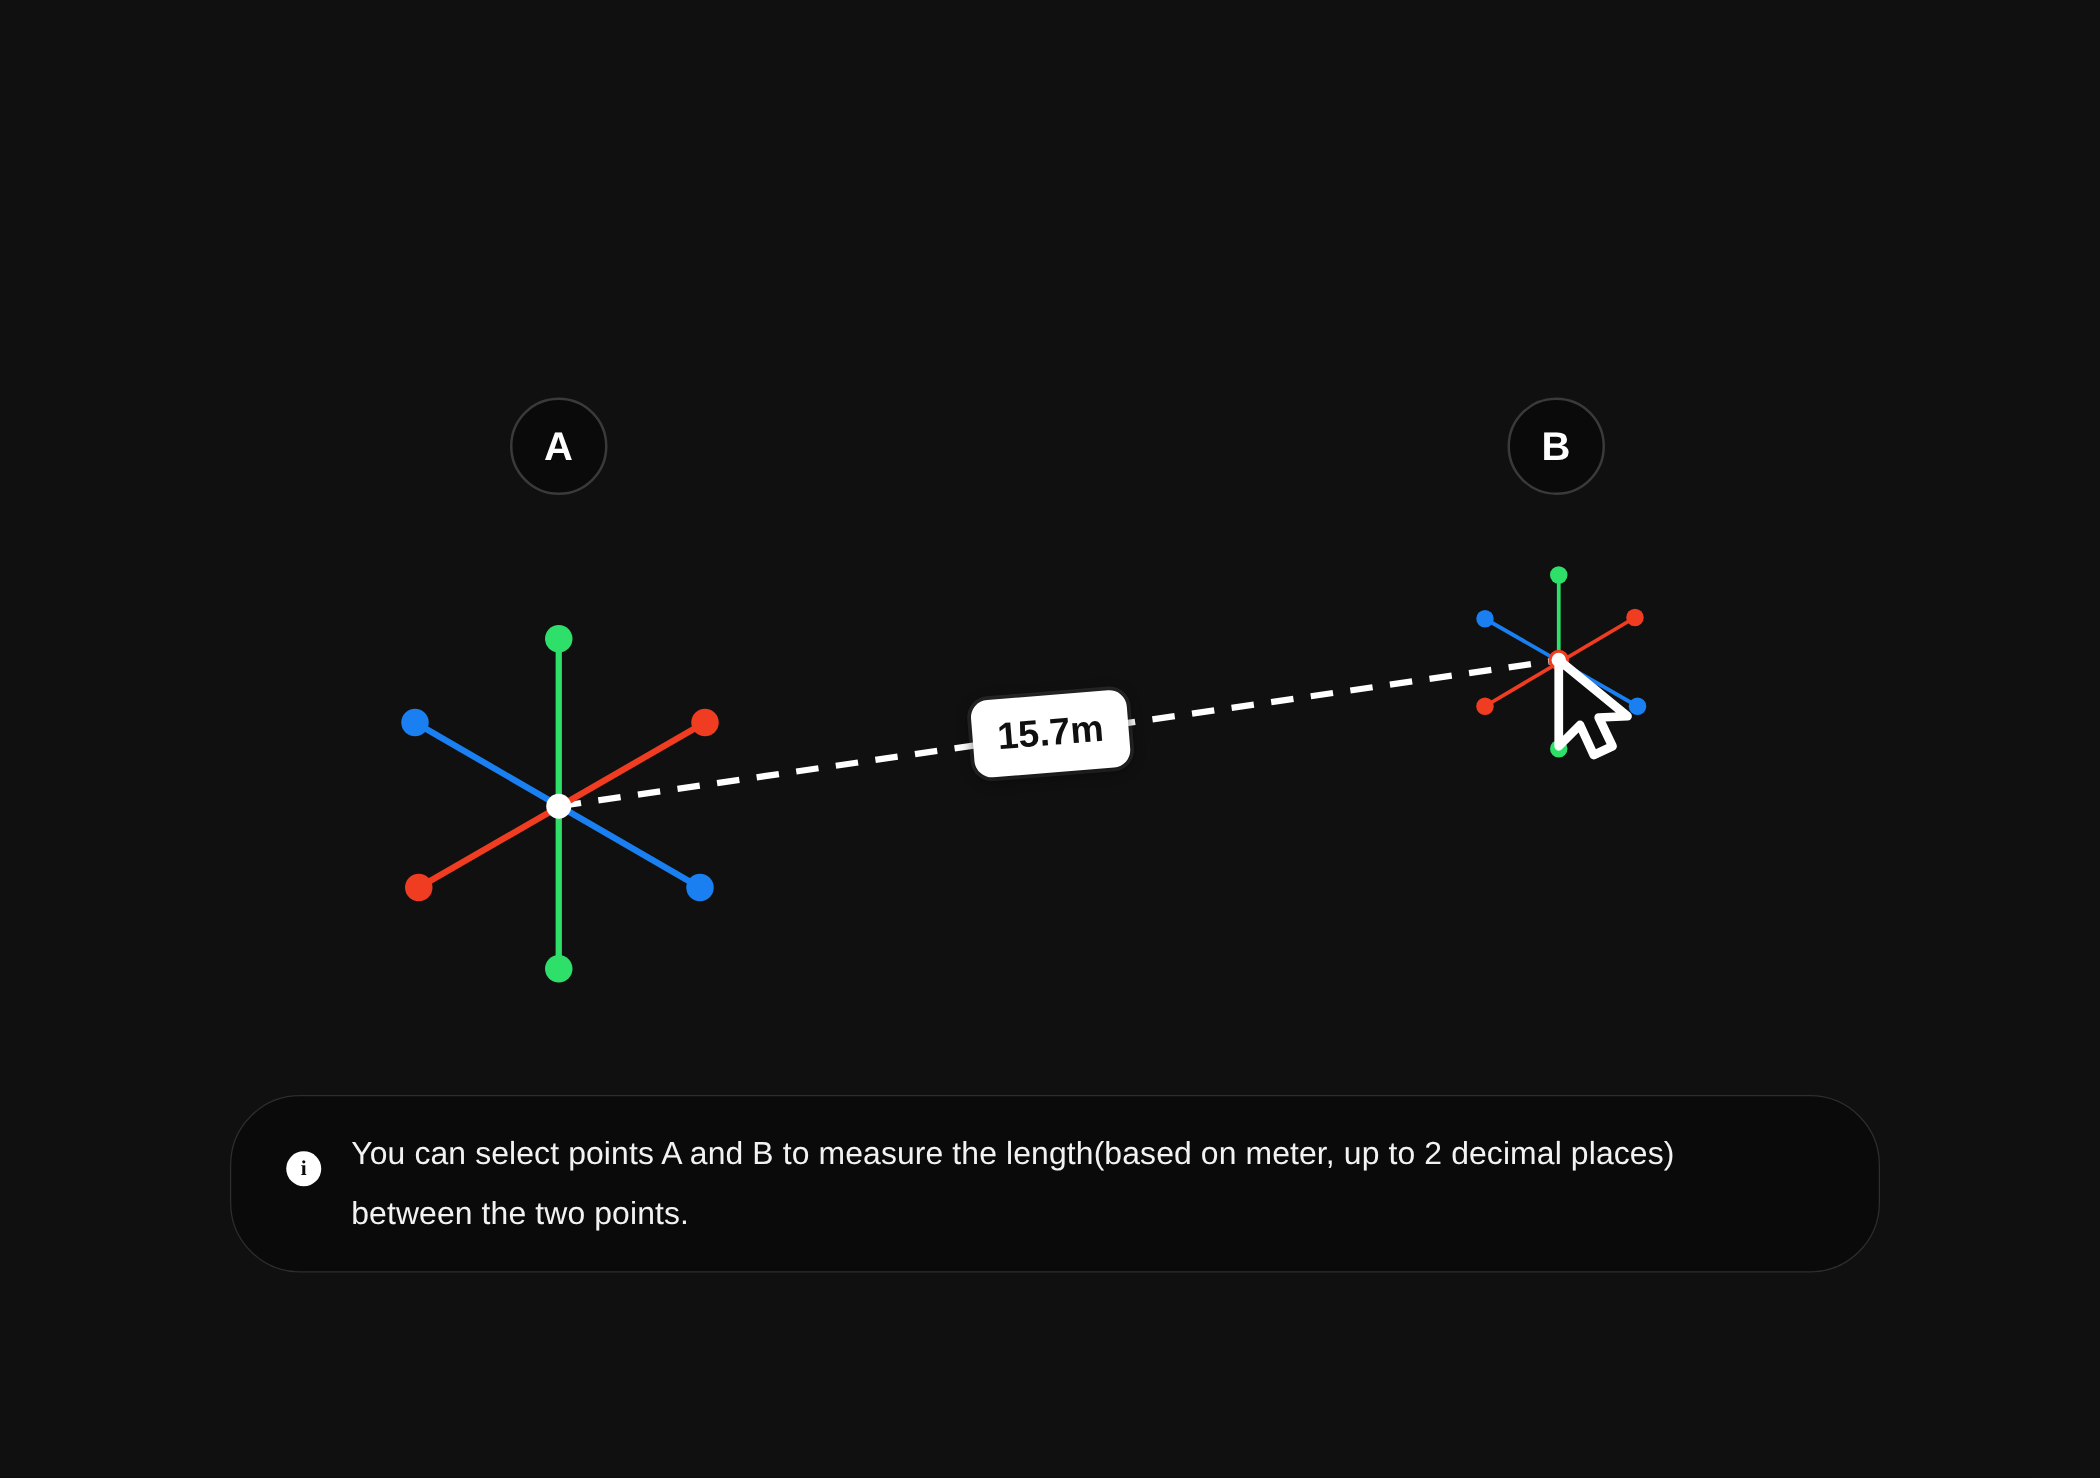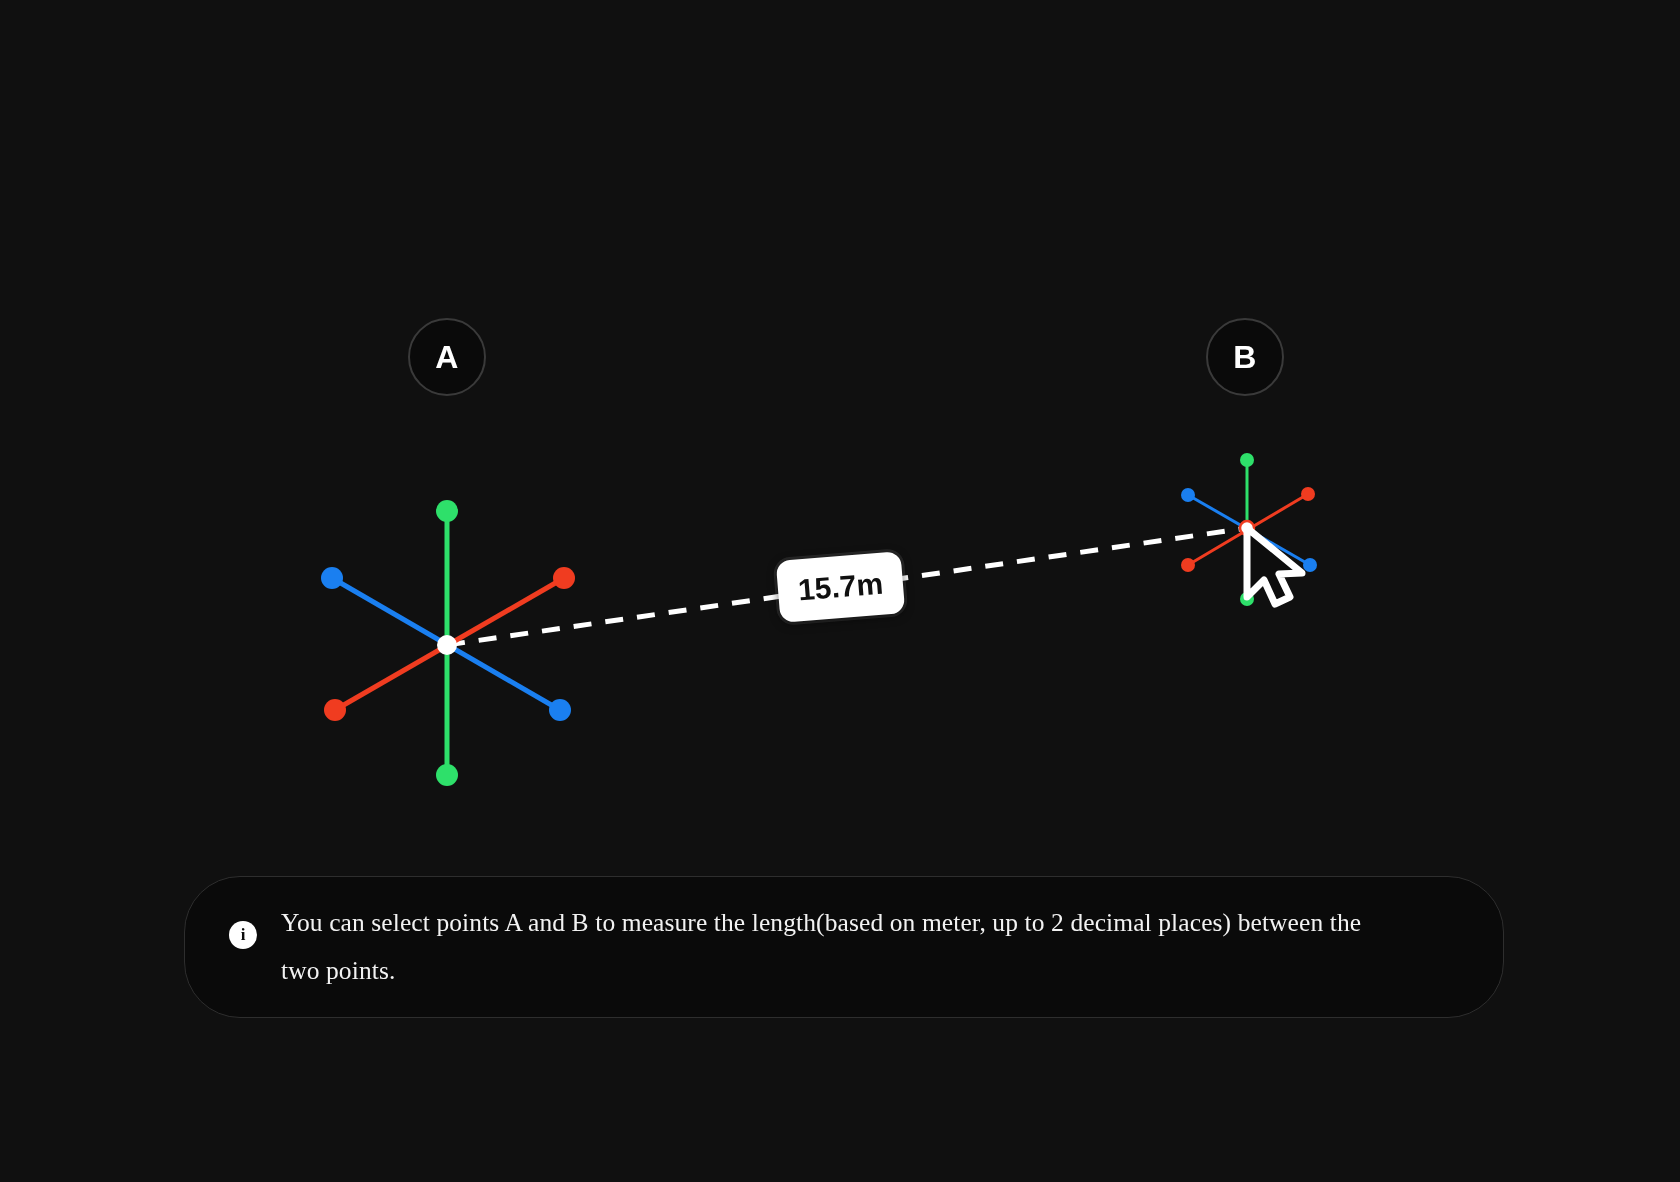--- a/index.html
+++ b/index.html
@@ -126,21 +126,21 @@
     margin-right: 24px;
     margin-top: -24px;
     cursor: pointer;
   }
   #info-text {
     color: #f2f2f2;
     font-size: 25.5px;
     line-height: 48px;
     letter-spacing: 0.1px;
     max-width: 1110px;
-    font-family: Liberation Serif, serif;
+    font-family: Liberation Sans, sans-serif;
   }
 </style>
 </head>
 <body>
 
 <div id="stage">
 
   <div id="viewport">
 
     <svg id="scene-svg" viewBox="0 0 1680 1182">

